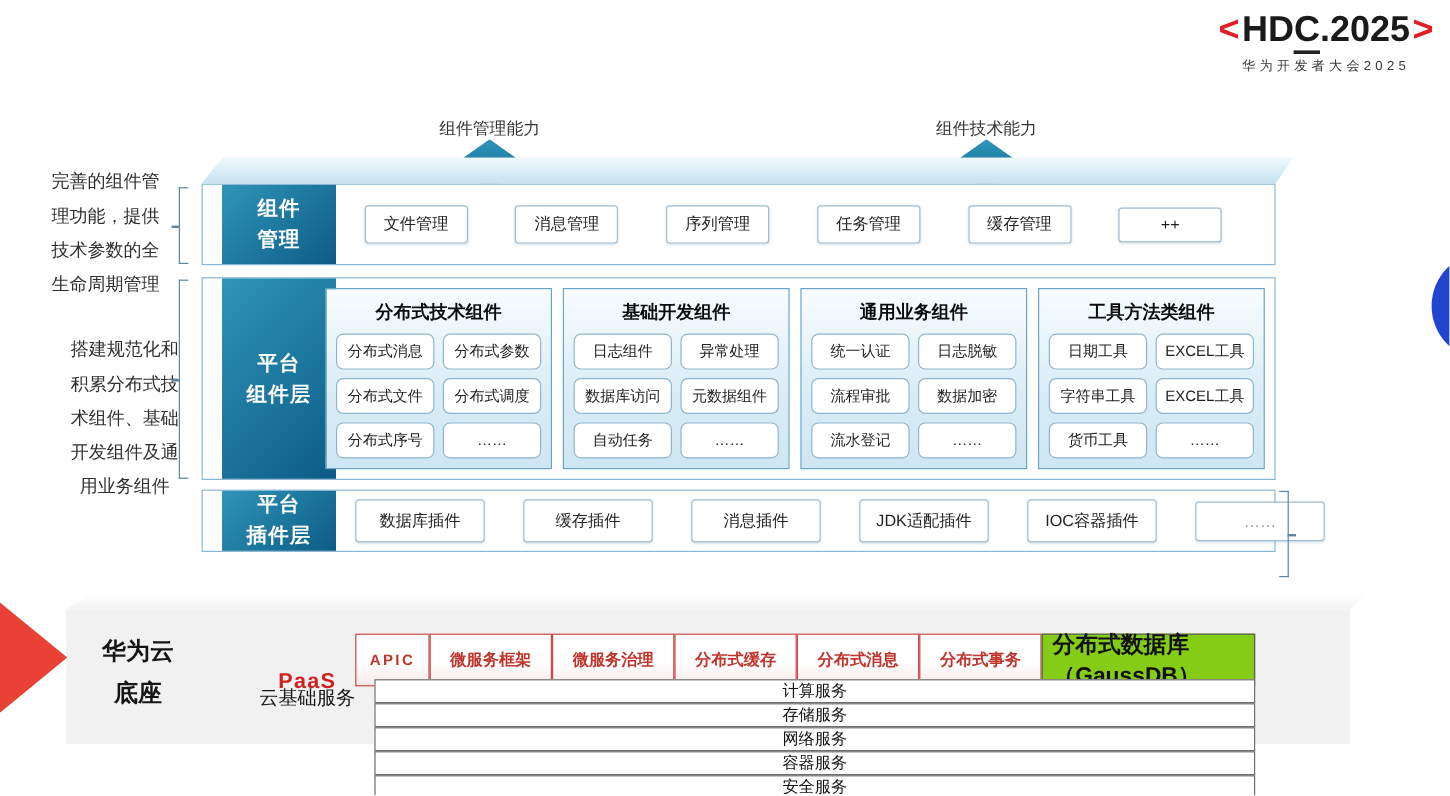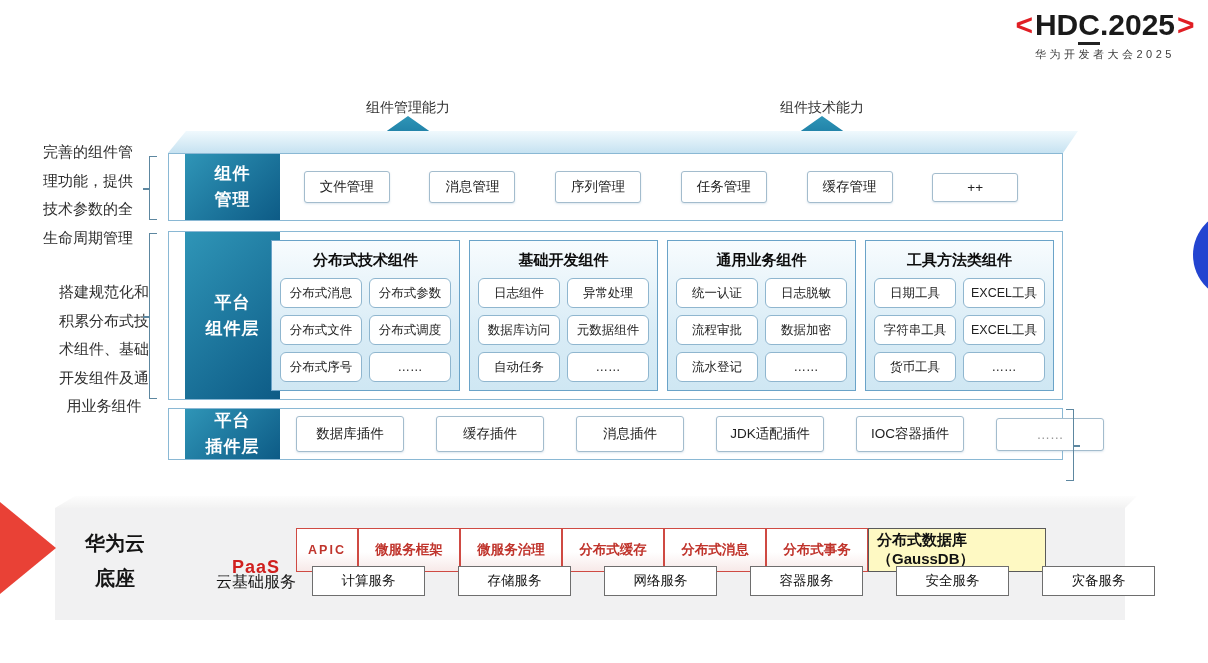--- a/index.html
+++ b/index.html
@@ -80,23 +80,23 @@
   .redarrow{left:0;top:502px;width:56px;height:92px;background:var(--red);clip-path:polygon(0 0,100% 50%,0 100%);}
   .hwlabel{left:60px;top:526px;width:110px;text-align:center;font-size:20px;font-weight:700;line-height:35px;
       white-space:pre-line;color:#151515;}
   .paas-label{left:196px;top:557px;width:120px;text-align:center;color:#d0201f;font-weight:700;font-size:18px;letter-spacing:1px;}
   .iaas-label{left:196px;top:572px;width:120px;text-align:center;font-size:16px;color:#151515;}
   .paas-chips{left:312px;top:528px;width:734px;height:44px;display:flex;justify-content:flex-end;font-weight:bold;}
   .rchip{border:1.5px solid var(--red-border);color:var(--red-text);
       background:linear-gradient(180deg,#fff 55%,#f7e9e8);font-size:13.5px;
       display:flex;align-items:center;justify-content:center;min-width:102px;box-sizing:border-box;padding:0 8px;}
   .apic{min-width:62px;letter-spacing:2px;font-size:12.5px;}
-  .dbchip{border:1.5px solid #5a5a5a;color:#111;background:#fef9c3;min-width:178px;font-size:15px;
+  .dbchip{border:1.5px solid #5a5a5a;color:#111;background:#84cc16;min-width:178px;font-size:19px;
       display:flex;align-items:center;justify-content:center;box-sizing:border-box;padding:0 8px;}
-  .iaas-chips{left:312px;top:566px;width:843px;height:30px;display:flex;justify-content:space-between;}
+  .iaas-chips{left:312px;top:566px;width:734px;height:30px;display:flex;justify-content:space-between;flex-direction:column;}
   .kchip{border:1.5px solid #6e6e6e;background:#fff;color:#111;min-width:113px;font-size:13.5px;
       display:flex;align-items:center;justify-content:center;box-sizing:border-box;padding:0 10px;}
 
   .circle{left:1193px;top:210px;width:90px;height:90px;border-radius:50%;background:var(--circle-blue);}
 </style>
 </head>
 <body>
 
 <div class="stage">
 

